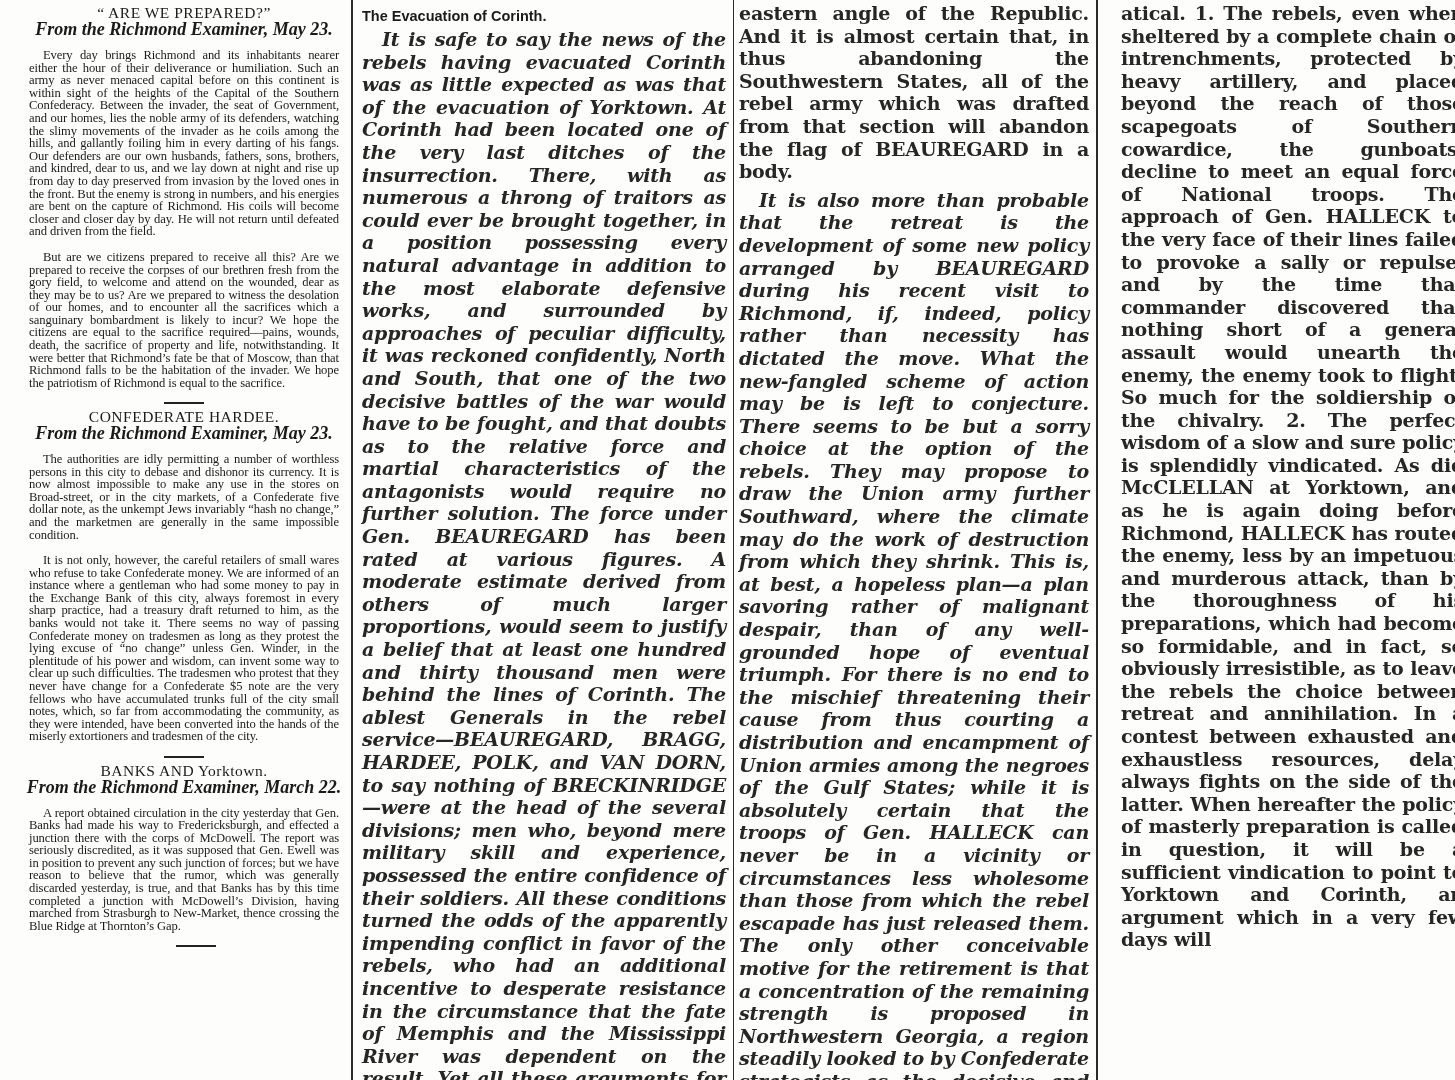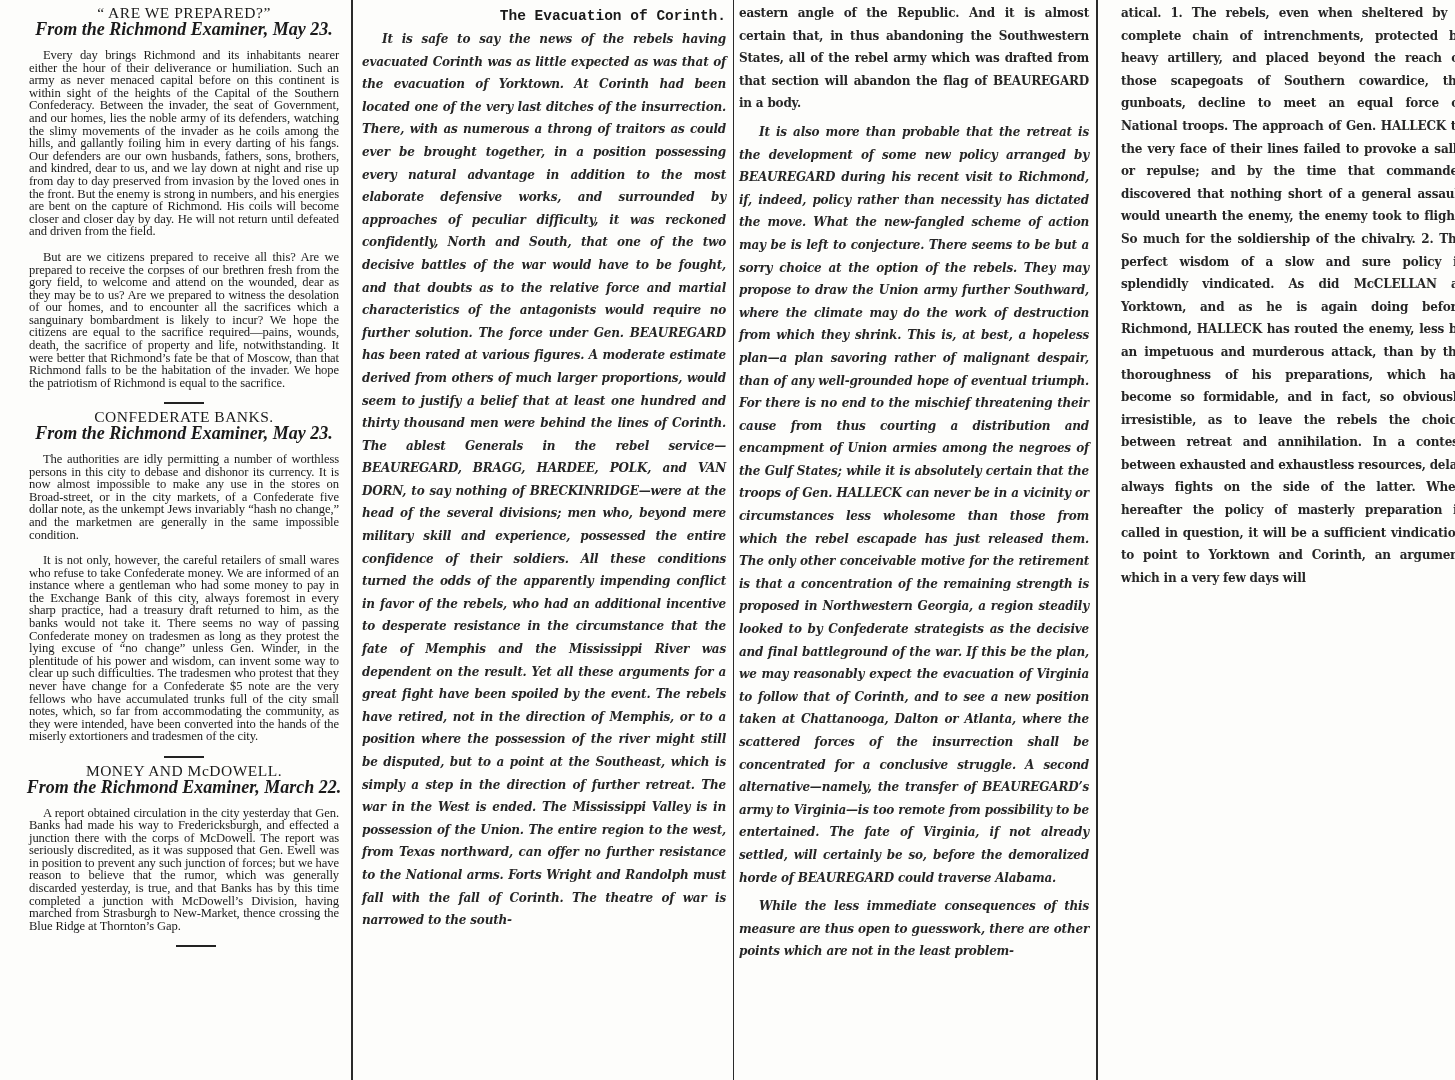--- a/index.html
+++ b/index.html
@@ -22,28 +22,28 @@
       font-style: italic; font-weight: bold; font-size: 18px; line-height: 14px; margin: 0;
     }
     #col1 p {
       margin: 13px; font-family: "Liberation Serif", serif; font-size: 12.6px;
       line-height: 12.6px; text-align: justify; text-indent: 14px; letter-spacing: -0.1px;
     }
     #col1 .sep { width: 40px; height: 1.5px; background: #222; margin: 6px auto 4px auto; }
     #col1 .sep-end { width: 40px; height: 1.5px; background: #222; margin: 2px 0 0 160px; }
     
     .big p {
-      margin: 0; font-family: "DejaVu Serif", serif; font-size: 12px;
+      margin: 0; font-family: "DejaVu Serif", serif; font-size: 19px;
       line-height: 22.6px; text-align: justify; font-weight: bold; color: #262626;
       letter-spacing: -0.2px;
     }
     .big p.indent { text-indent: 20px; font-style: italic; }
     .big p + p.gap { margin-top: 6px; }
     .big .title {
-      text-align: right; font-family: Liberation Mono, monospace; font-weight: bold;
+      text-align: left; font-family: Liberation Sans, sans-serif; font-weight: bold;
       font-size: 14.5px; margin: 6px 0 2px 0; line-height: 20px;
     }
     #col2 { left: 362px; width: 364px; padding: 20px 0 0 0; }
     #col3 { left: 739px; width: 350px; padding: 2px 0 0 0; }
     #col4 { left: 1105px; width: 343px; padding: 2px 0 0 0; margin-left: 16px; }
     .fade2 { color: #b5b5b5; }
   </style>
 </head>
 <body>
 
@@ -53,28 +53,28 @@
 
 <div class="col" id="col1">
   <div>
     <div class="head">“ ARE WE PREPARED?”</div>
     <div class="src">From the Richmond Examiner, May 23.</div>
     <p>Every day brings Richmond and its inhabitants nearer either the hour of their deliverance or humiliation. Such an army as never menaced capital before on this continent is within sight of the heights of the Capital of the Southern Confederacy. Between the invader, the seat of Government, and our homes, lies the noble army of its defenders, watching the slimy movements of the invader as he coils among the hills, and gallantly foiling him in every darting of his fangs. Our defenders are our own husbands, fathers, sons, brothers, and kindred, dear to us, and we lay down at night and rise up from day to day preserved from invasion by the loved ones in the front. But the enemy is strong in numbers, and his energies are bent on the capture of Richmond. His coils will become closer and closer day by day. He will not return until defeated and driven from the field.</p>
     <p>But are we citizens prepared to receive all this? Are we prepared to receive the corpses of our brethren fresh from the gory field, to welcome and attend on the wounded, dear as they may be to us? Are we prepared to witness the desolation of our homes, and to encounter all the sacrifices which a sanguinary bombardment is likely to incur? We hope the citizens are equal to the sacrifice required—pains, wounds, death, the sacrifice of property and life, notwithstanding. It were better that Richmond’s fate be that of Moscow, than that Richmond falls to be the habitation of the invader. We hope the patriotism of Richmond is equal to the sacrifice.</p>
   </div>
   <div class="sep"></div>
   <div>
-    <div class="head">CONFEDERATE BANKS.</div>
+    <div class="head">CONFEDERATE HARDEE.</div>
     <div class="src">From the Richmond Examiner, May 23.</div>
     <p>The authorities are idly permitting a number of worthless persons in this city to debase and dishonor its currency. It is now almost impossible to make any use in the stores on Broad-street, or in the city markets, of a Confederate five dollar note, as the unkempt Jews invariably “hash no change,” and the marketmen are generally in the same impossible condition.</p>
     <p>It is not only, however, the careful retailers of small wares who refuse to take Confederate money. We are informed of an instance where a gentleman who had some money to pay in the Exchange Bank of this city, always foremost in every sharp practice, had a treasury draft returned to him, as the banks would not take it. There seems no way of passing Confederate money on tradesmen as long as they protest the lying excuse of “no change” unless Gen. Winder, in the plentitude of his power and wisdom, can invent some way to clear up such difficulties. The tradesmen who protest that they never have change for a Confederate $5 note are the very fellows who have accumulated trunks full of the city small notes, which, so far from accommodating the community, as they were intended, have been converted into the hands of the miserly extortioners and tradesmen of the city.</p>
   </div>
   <div class="sep"></div>
   <div>
-    <div class="head">MONEY AND McDOWELL.</div>
+    <div class="head">BANKS AND Yorktown.</div>
     <div class="src">From the Richmond Examiner, March 22.</div>
     <p>A report obtained circulation in the city yesterday that Gen. Banks had made his way to Fredericksburgh, and effected a junction there with the corps of McDowell. The report was seriously discredited, as it was supposed that Gen. Ewell was in position to prevent any such junction of forces; but we have reason to believe that the rumor, which was generally discarded yesterday, is true, and that Banks has by this time completed a junction with McDowell’s Division, having marched from Strasburgh to New-Market, thence crossing the Blue Ridge at Thornton’s Gap.</p>
   </div>
   <div class="sep-end"></div>
 </div>
 
 <div class="col big" id="col2" style="padding-top:0;">
   <div class="title">The Evacuation of Corinth.</div>
   <p class="indent">It is safe to say the news of the rebels having evacuated Corinth was as little expected as was that of the evacuation of Yorktown. At Corinth had been located one of the very last ditches of the insurrection. There, with as numerous a throng of traitors as could ever be brought together, in a position possessing every natural advantage in addition to the most elaborate defensive works, and surrounded by approaches of peculiar difficulty, it was reckoned confidently, North and South, that one of the two decisive battles of the war would have to be fought, and that doubts as to the relative force and martial characteristics of the antagonists would require no further solution. The force under Gen. BEAUREGARD has been rated at various figures. A moderate estimate derived from others of much larger proportions, would seem to justify a belief that at least one hundred and thirty thousand men were behind the lines of Corinth. The ablest Generals in the rebel service—BEAUREGARD, BRAGG, HARDEE, POLK, and VAN DORN, to say nothing of BRECKINRIDGE—were at the head of the several divisions; men who, beyond mere military skill and experience, possessed the entire confidence of their soldiers. All these conditions turned the odds of the apparently impending conflict in favor of the rebels, who had an additional incentive to desperate resistance in the circumstance that the fate of Memphis and the Mississippi River was dependent on the result. Yet all these arguments for a great fight have been spoiled by the event. The rebels have retired, not in the direction of Memphis, or to a position where the possession of the river might still be disputed, but to a point at the Southeast, which is simply a step in the direction of further retreat. The war in the West is ended. The Mississippi Valley is in possession of the Union. The entire region to the west, from Texas northward, can offer no further resistance to the National arms. Forts Wright and Randolph must fall with the fall of Corinth. The theatre of war is narrowed to the south-</p>
 </div>

